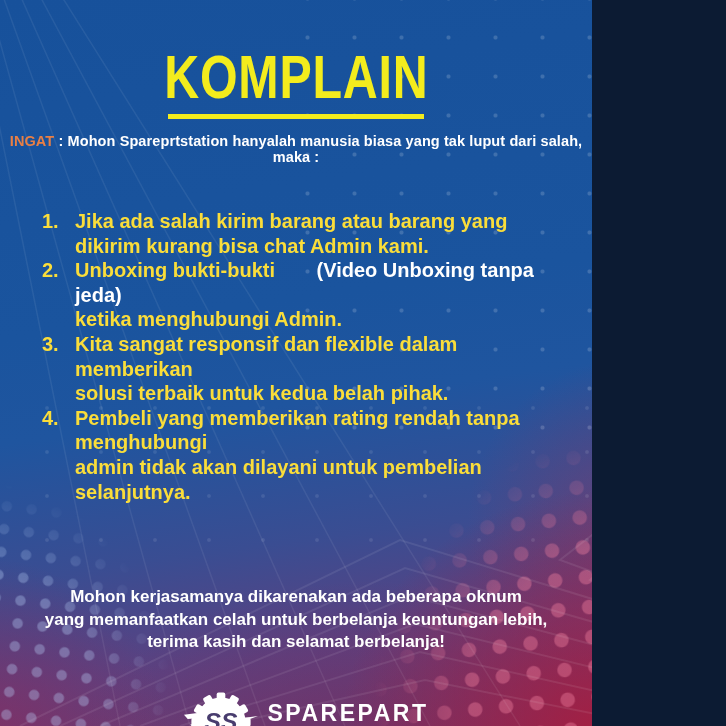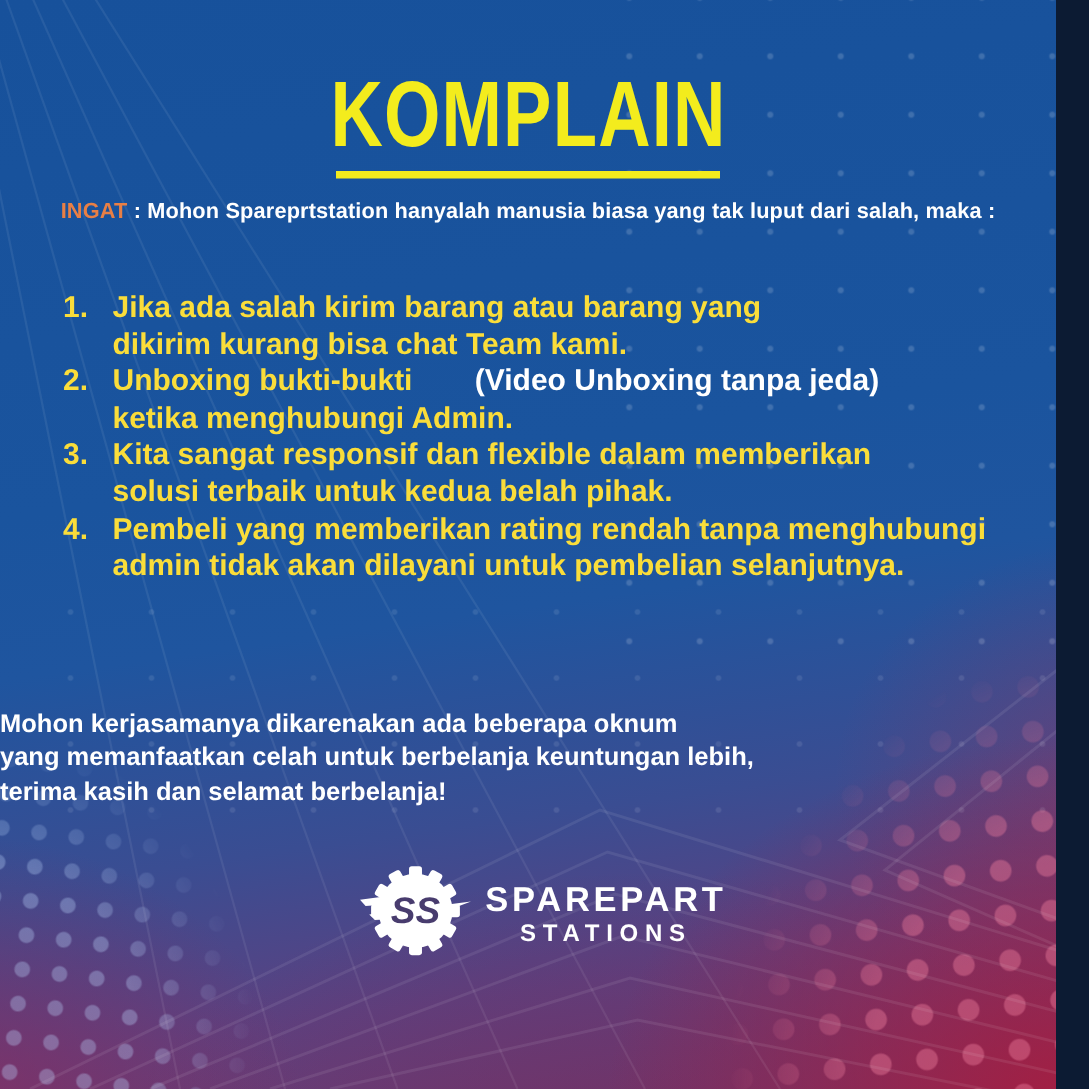--- a/index.html
+++ b/index.html
@@ -1,18 +1,18 @@
 <!DOCTYPE html>
 <html style="--title-yellow: #f3ec1d; --list-yellow: #fadd3a; --note-orange: #e87f45;"><head>
 <meta charset="utf-8">
 <style>
   html,body{margin:0;padding:0;background:#0c1b33;}
   .poster{
     position:relative;
-    width:704px;height:726px;
+    width:592px;height:726px;
     overflow:hidden;
     font-family:"Liberation Sans", sans-serif;
     background:
       radial-gradient(ellipse 62% 48% at 102% 102%, rgba(168,28,62,.95), rgba(168,28,62,0) 72%),
       radial-gradient(ellipse 46% 38% at -4% 104%, rgba(148,38,86,.62), rgba(148,38,86,0) 72%),
       radial-gradient(ellipse 70% 40% at 62% 110%, rgba(118,42,92,.65), rgba(118,42,92,0) 75%),
       radial-gradient(ellipse 36% 30% at 106% 72%, rgba(150,52,92,.45), rgba(150,52,92,0) 75%),
       linear-gradient(172deg, #17519b 0%, #1a549e 42%, #1f559f 55%, #3a4d92 72%, #5c4180 86%, #703a6f 100%);
   }
   .deco{position:absolute;pointer-events:none;}
@@ -55,21 +55,21 @@
   .note{margin-top:14px;text-align:center;font-size:14.5px;font-weight:bold;letter-spacing:.1px;}
   .note .note-label{color:var(--note-orange);text-align:center;}
   .note .note-text{color:#fff;}
   .list{margin:44px 36px 0 42px;}
   .list-item{display:flex;align-items:flex-start;font-weight:bold;font-size:20px;line-height:24.6px;}
   .item-number{flex:0 0 33px;color:var(--list-yellow);}
   .item-text{flex:1;}
   .item-text span{white-space:pre-line;}
   .seg-yellow{color:var(--list-yellow);}
   .seg-white{color:#ffffff;margin-left:36px;}
-  .closing{margin-top:82px;font-size:17px;font-weight:bold;line-height:22.5px;color:#fff;}
+  .closing{margin-top:82px;text-align:center;font-size:17px;font-weight:bold;line-height:22.5px;color:#fff;}
   .logo{margin-top:34px;display:flex;justify-content:center;align-items:center;gap:10px;padding-left:20px;}
   .logo-gear{width:74px;height:72px;}
   .logo-text{display:flex;flex-direction:column;align-items:center;line-height:1;}
   .logo-name{font-size:23px;font-weight:bold;letter-spacing:2.5px;color:#fff;}
   .logo-subname{font-size:16px;font-weight:bold;letter-spacing:4.5px;color:#fff;margin-top:4px;}
 </style>
 </head>
 <body>
 
 <div class="poster">
@@ -105,21 +105,21 @@
       <div class="title">KOMPLAIN</div>
       <div class="title-underline"></div>
     </div>
 
     <div class="note"><span class="note-label">INGAT</span><span class="note-text"> : </span><span class="note-text">Mohon Spareprtstation hanyalah manusia biasa yang tak luput dari salah, maka :</span></div>
 
     <div class="list">
         <div class="list-item">
           <span class="item-number">1.</span>
           <span class="item-text"><span class="seg-yellow">Jika ada salah kirim barang atau barang yang
-dikirim kurang bisa chat Team kami.</span></span>
+dikirim kurang bisa chat Admin kami.</span></span>
         </div>
         <div class="list-item">
           <span class="item-number">2.</span>
           <span class="item-text"><span class="seg-yellow">Unboxing bukti-bukti </span><span class="seg-white">(Video Unboxing tanpa jeda)</span><span class="seg-yellow">
 ketika menghubungi Admin.</span></span>
         </div>
         <div class="list-item">
           <span class="item-number">3.</span>
           <span class="item-text"><span class="seg-yellow">Kita sangat responsif dan flexible dalam memberikan
 solusi terbaik untuk kedua belah pihak.</span></span>

